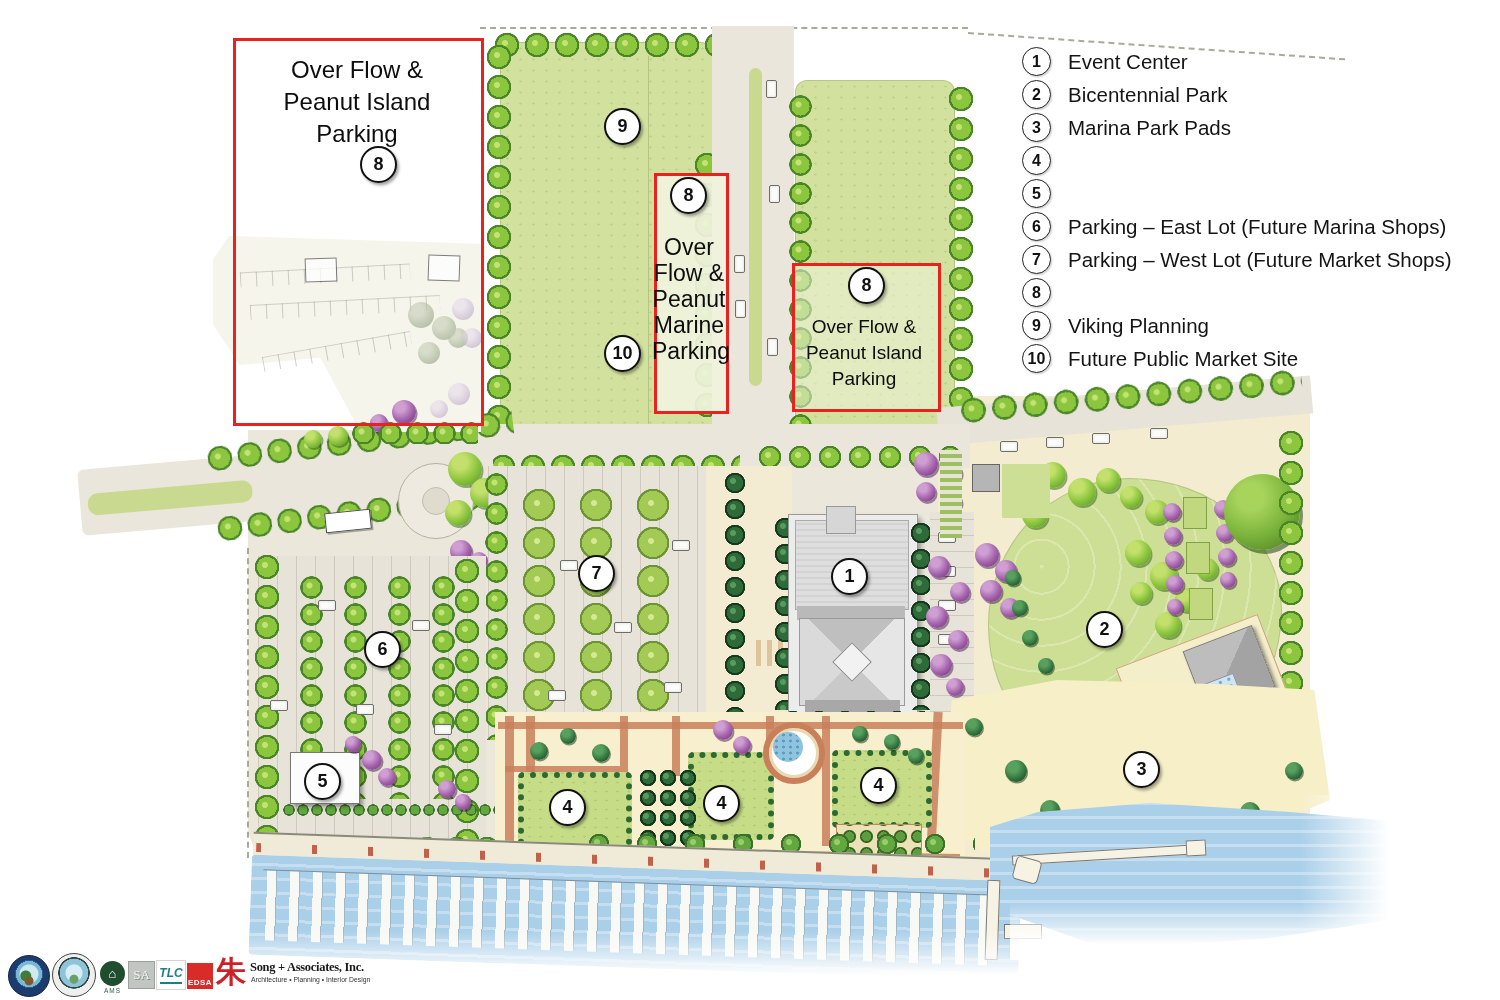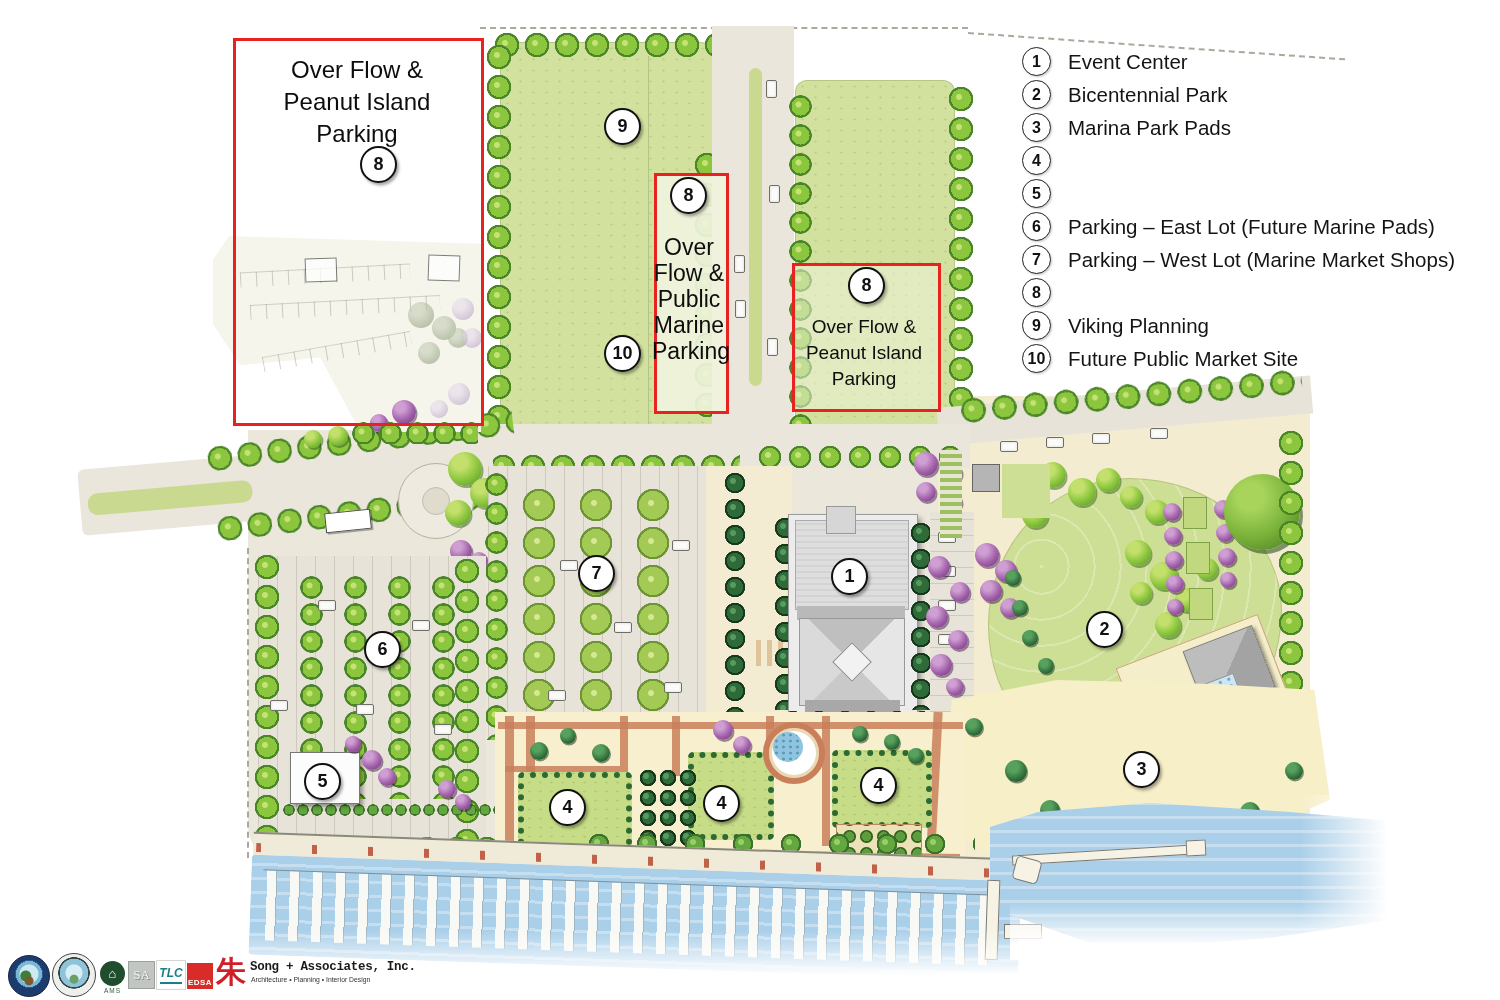--- a/index.html
+++ b/index.html
@@ -297,21 +297,21 @@
   <div class="redbox" style="left:792px;top:263px;width:143px;height:143px;background:rgba(238,242,218,.55);"></div>
 
   <div class="boxtext" style="left:242px;top:54px;width:230px;font-size:24px;line-height:32px;font-weight:500;">
     <div>Over Flow &amp;</div>
     <div>Peanut Island</div>
     <div>Parking</div>
   </div>
   <div class="boxtext" style="left:652px;top:234px;width:74px;font-size:23px;line-height:26px;font-weight:500;">
     <div>Over</div>
     <div>Flow &amp;</div>
-    <div>Public</div>
+    <div>Peanut</div>
     <div>Marine</div>
     <div>Parking</div>
   </div>
   <div class="boxtext" style="left:796px;top:314px;width:136px;font-size:19px;line-height:26px;font-weight:500;">
     <div>Over Flow &amp;</div>
     <div>Peanut Island</div>
     <div>Parking</div>
   </div>
 
   <div class="mk" style="left:604px;top:108px;">9</div>
@@ -343,25 +343,25 @@
       <div class="lg-label">Marina Park Pads</div>
     </div>
     <div class="lg-item">
       <div class="lg-num">4</div>
     </div>
     <div class="lg-item">
       <div class="lg-num">5</div>
     </div>
     <div class="lg-item">
       <div class="lg-num">6</div>
-      <div class="lg-label">Parking – East Lot (Future Marine Pads)</div>
+      <div class="lg-label">Parking – East Lot (Future Marina Shops)</div>
     </div>
     <div class="lg-item">
       <div class="lg-num">7</div>
-      <div class="lg-label">Parking – West Lot (Marine Market Shops)</div>
+      <div class="lg-label">Parking – West Lot (Future Market Shops)</div>
     </div>
     <div class="lg-item">
       <div class="lg-num">8</div>
     </div>
     <div class="lg-item">
       <div class="lg-num">9</div>
       <div class="lg-label">Viking Planning</div>
     </div>
     <div class="lg-item">
       <div class="lg-num">10</div>
@@ -380,17 +380,17 @@
       <span style="font-family:'Liberation Serif',serif;font-size:13px;color:#f2f4f2;text-shadow:1px 1px 0 #7e847e;">SA</span>
     </div>
     <div class="a" style="left:148px;top:22px;width:28px;height:28px;background:#fff;border:1px solid #d5d5d5;display:flex;flex-direction:column;align-items:center;justify-content:center;">
       <span style="font-size:12px;font-weight:bold;font-style:italic;color:#1b7f86;">TLC</span>
       <span style="display:block;width:22px;height:2.5px;background:#1b7f86;margin-top:1.5px;"></span>
     </div>
     <div class="a" style="left:179px;top:25px;width:26px;height:26px;background:#d92b27;display:flex;align-items:flex-end;justify-content:center;">
       <span style="font-size:8px;font-weight:bold;color:#fff;margin-bottom:2px;letter-spacing:.5px;">EDSA</span>
     </div>
     <div class="a" style="left:208px;top:17px;font-size:30px;font-weight:bold;color:#cf2027;font-family:'Liberation Serif',serif;line-height:34px;">朱</div>
-    <div class="a" style="left:242px;top:22px;font-family:Liberation Mono, monospace;font-weight:bold;font-size:12.5px;letter-spacing:-0.3px;color:#1a1a1a;white-space:nowrap;">Song + Associates, Inc.</div>
+    <div class="a" style="left:242px;top:22px;font-family:Liberation Serif, serif;font-weight:bold;font-size:12.5px;letter-spacing:-0.3px;color:#1a1a1a;white-space:nowrap;">Song + Associates, Inc.</div>
     <div class="a" style="left:243px;top:38px;font-size:6.8px;color:#333;white-space:nowrap;">Architecture • Planning • Interior Design</div>
   </div>
 
 </div>
 
 </body></html>

